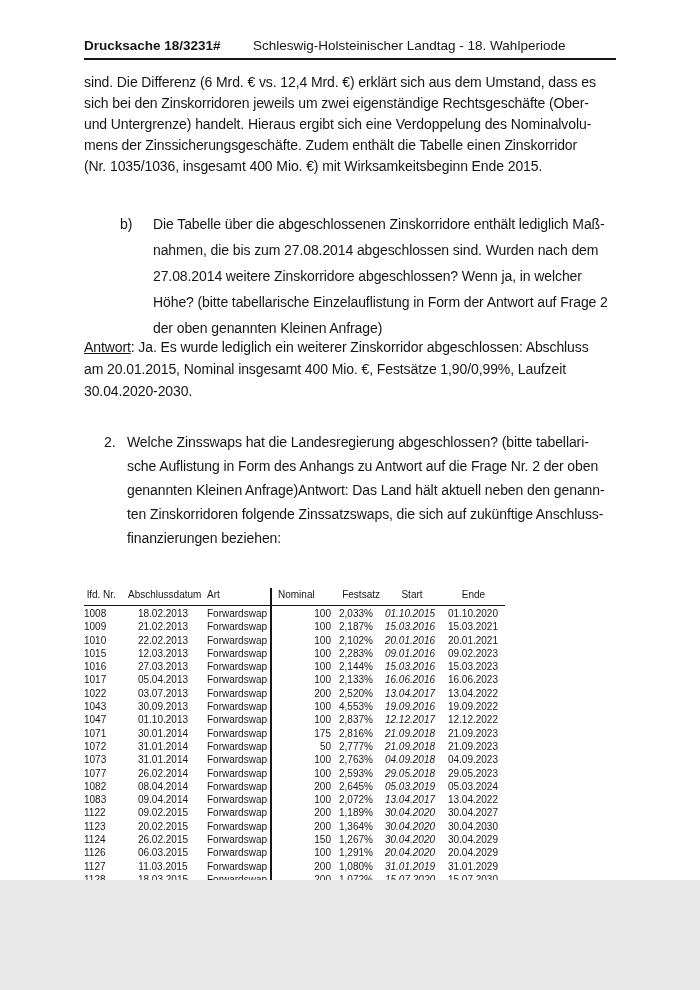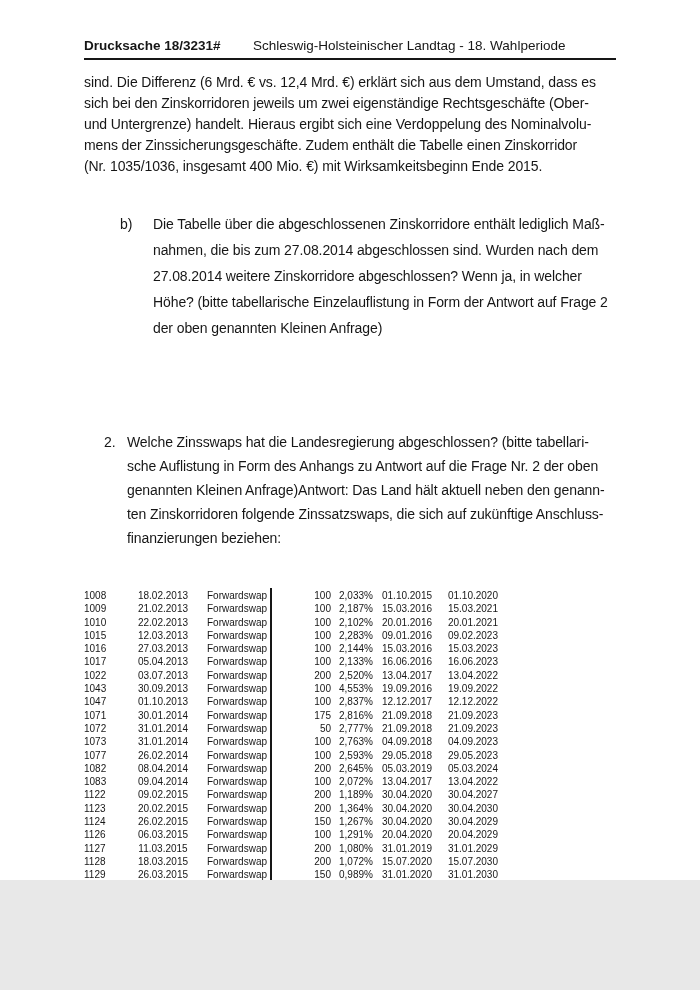--- a/index.html
+++ b/index.html
@@ -63,21 +63,21 @@
   .c4h{padding-left:8px;}
   .head-row .c5{text-align:right;padding-right:2px;}
   .head-row .c6{text-align:center;}
   .head-row .c7{text-align:center;}
   
   .rows .c1{text-align:left;padding-right:6px;}
   .rows .c2{text-align:center;}
   .rows .c3{padding-left:5px;}
   .rows .c4{text-align:right;padding-right:4px;}
   .rows .c5{text-align:center;padding-right:5px;}
-  .rows .c6{text-align:left;padding-right:4px;}
+  .rows .c6{text-align:center;padding-right:4px;font-style:italic;}
   .rows .c7{text-align:right;padding-right:7px;}
   
   .page-number{
     position:absolute;top:926px;left:0;width:700px;
     text-align:center;font-size:13.5px;font-style:italic;
   }
 </style>
 </head>
 <body>
 
@@ -96,33 +96,45 @@
 
   <div class="list-block block-b">
     <div class="list-label">b)</div>
     <div class="list-text">Die Tabelle über die abgeschlossenen Zinskorridore enthält lediglich Maß-
 nahmen, die bis zum 27.08.2014 abgeschlossen sind. Wurden nach dem
 27.08.2014 weitere Zinskorridore abgeschlossen? Wenn ja, in welcher
 Höhe? (bitte tabellarische Einzelauflistung in Form der Antwort auf Frage 2
 der oben genannten Kleinen Anfrage)</div>
   </div>
 
+  <div class="para answer1"><span class="u">Antwort</span><span>: Ja. Es wurde lediglich ein weiterer Zinskorridor abgeschlossen: Abschluss
+am 20.01.2015, Nominal insgesamt 400 Mio. €, Festsätze 1,90/0,99%, Laufzeit
+30.04.2020-2030.</span></div>
 
   <div class="list-block block-2">
     <div class="list-label">2.</div>
     <div class="list-text">Welche Zinsswaps hat die Landesregierung abgeschlossen? (bitte tabellari-
 sche Auflistung in Form des Anhangs zu Antwort auf die Frage Nr. 2 der oben
 genannten Kleinen Anfrage)Antwort: Das Land hält aktuell neben den genann-
 ten Zinskorridoren folgende Zinssatzswaps, die sich auf zukünftige Anschluss-
 finanzierungen beziehen:</div>
   </div>
 
 
   <div class="swap-table">
     <div class="vline"></div>
+    <div class="trow head-row">
+      <div class="c c1">lfd. Nr.</div>
+      <div class="c c2">Abschlussdatum</div>
+      <div class="c c3">Art</div>
+      <div class="c c4 c4h">Nominal</div>
+      <div class="c c5">Festsatz</div>
+      <div class="c c6">Start</div>
+      <div class="c c7">Ende</div>
+    </div>
     <div class="rows">
         <div class="trow">
           <div class="c c1">1008</div>
           <div class="c c2">18.02.2013</div>
           <div class="c c3">Forwardswap</div>
           <div class="c c4">100</div>
           <div class="c c5">2,033%</div>
           <div class="c c6">01.10.2015</div>
           <div class="c c7">01.10.2020</div>
         </div>

